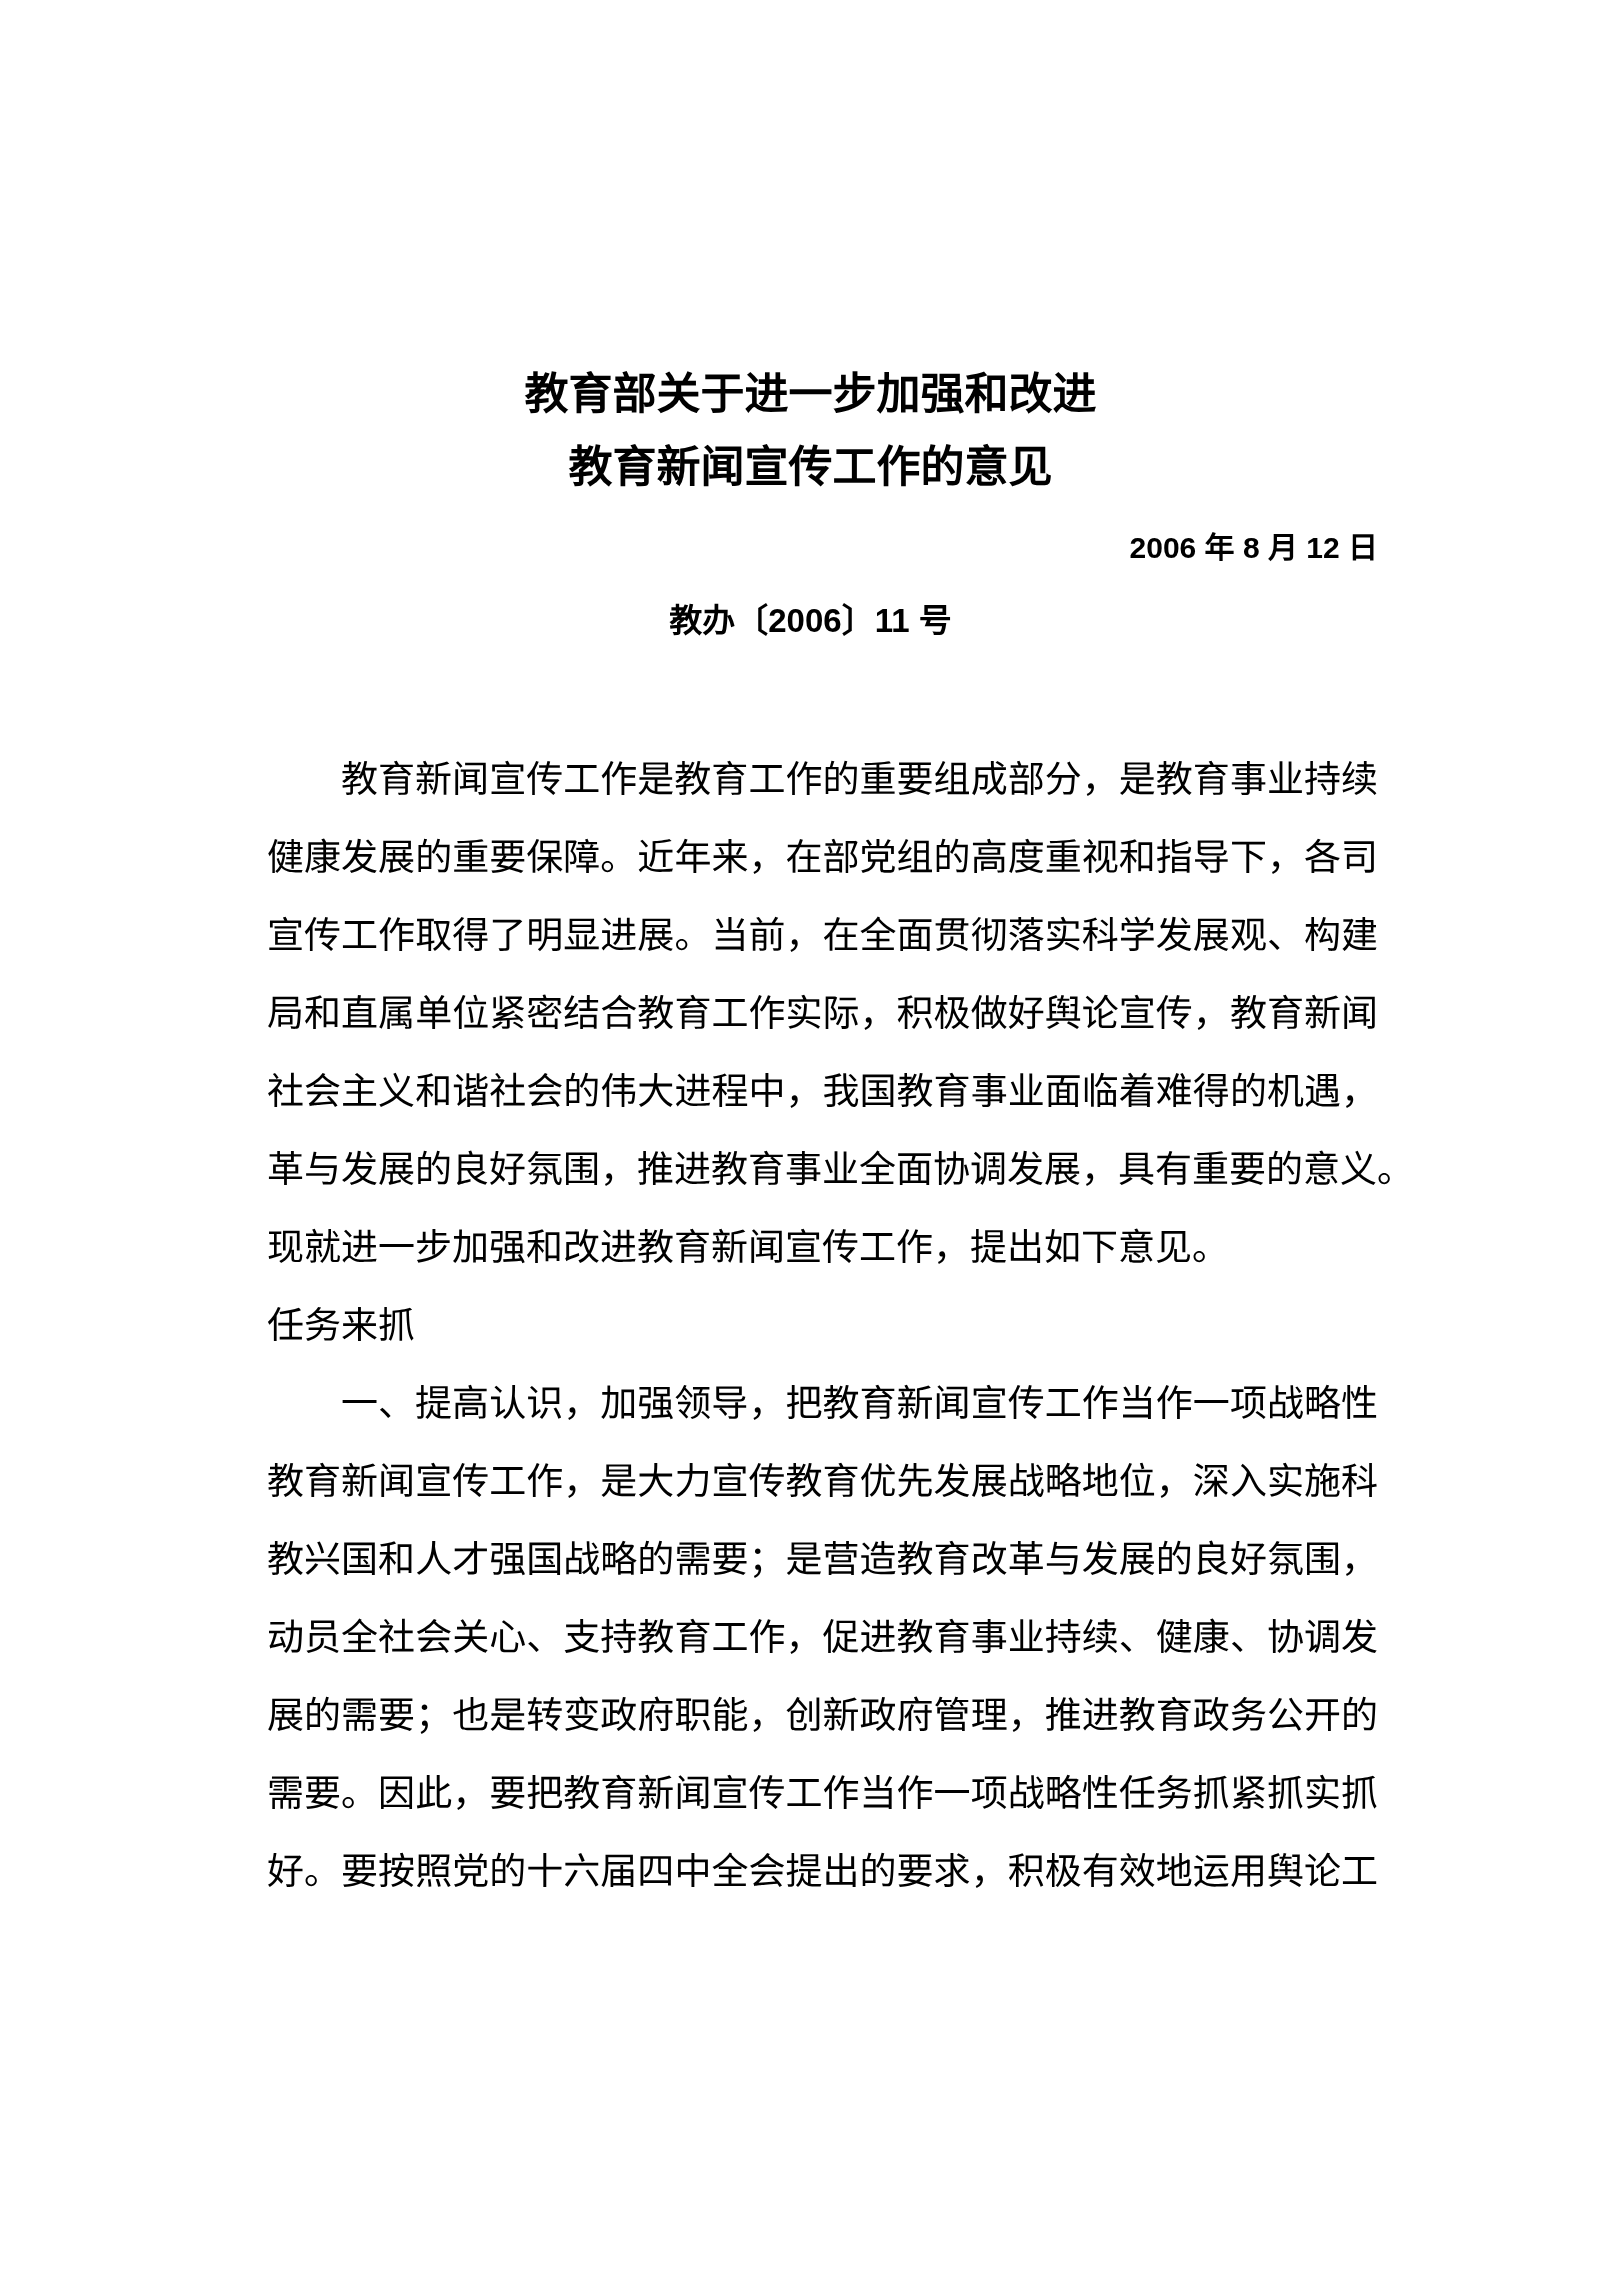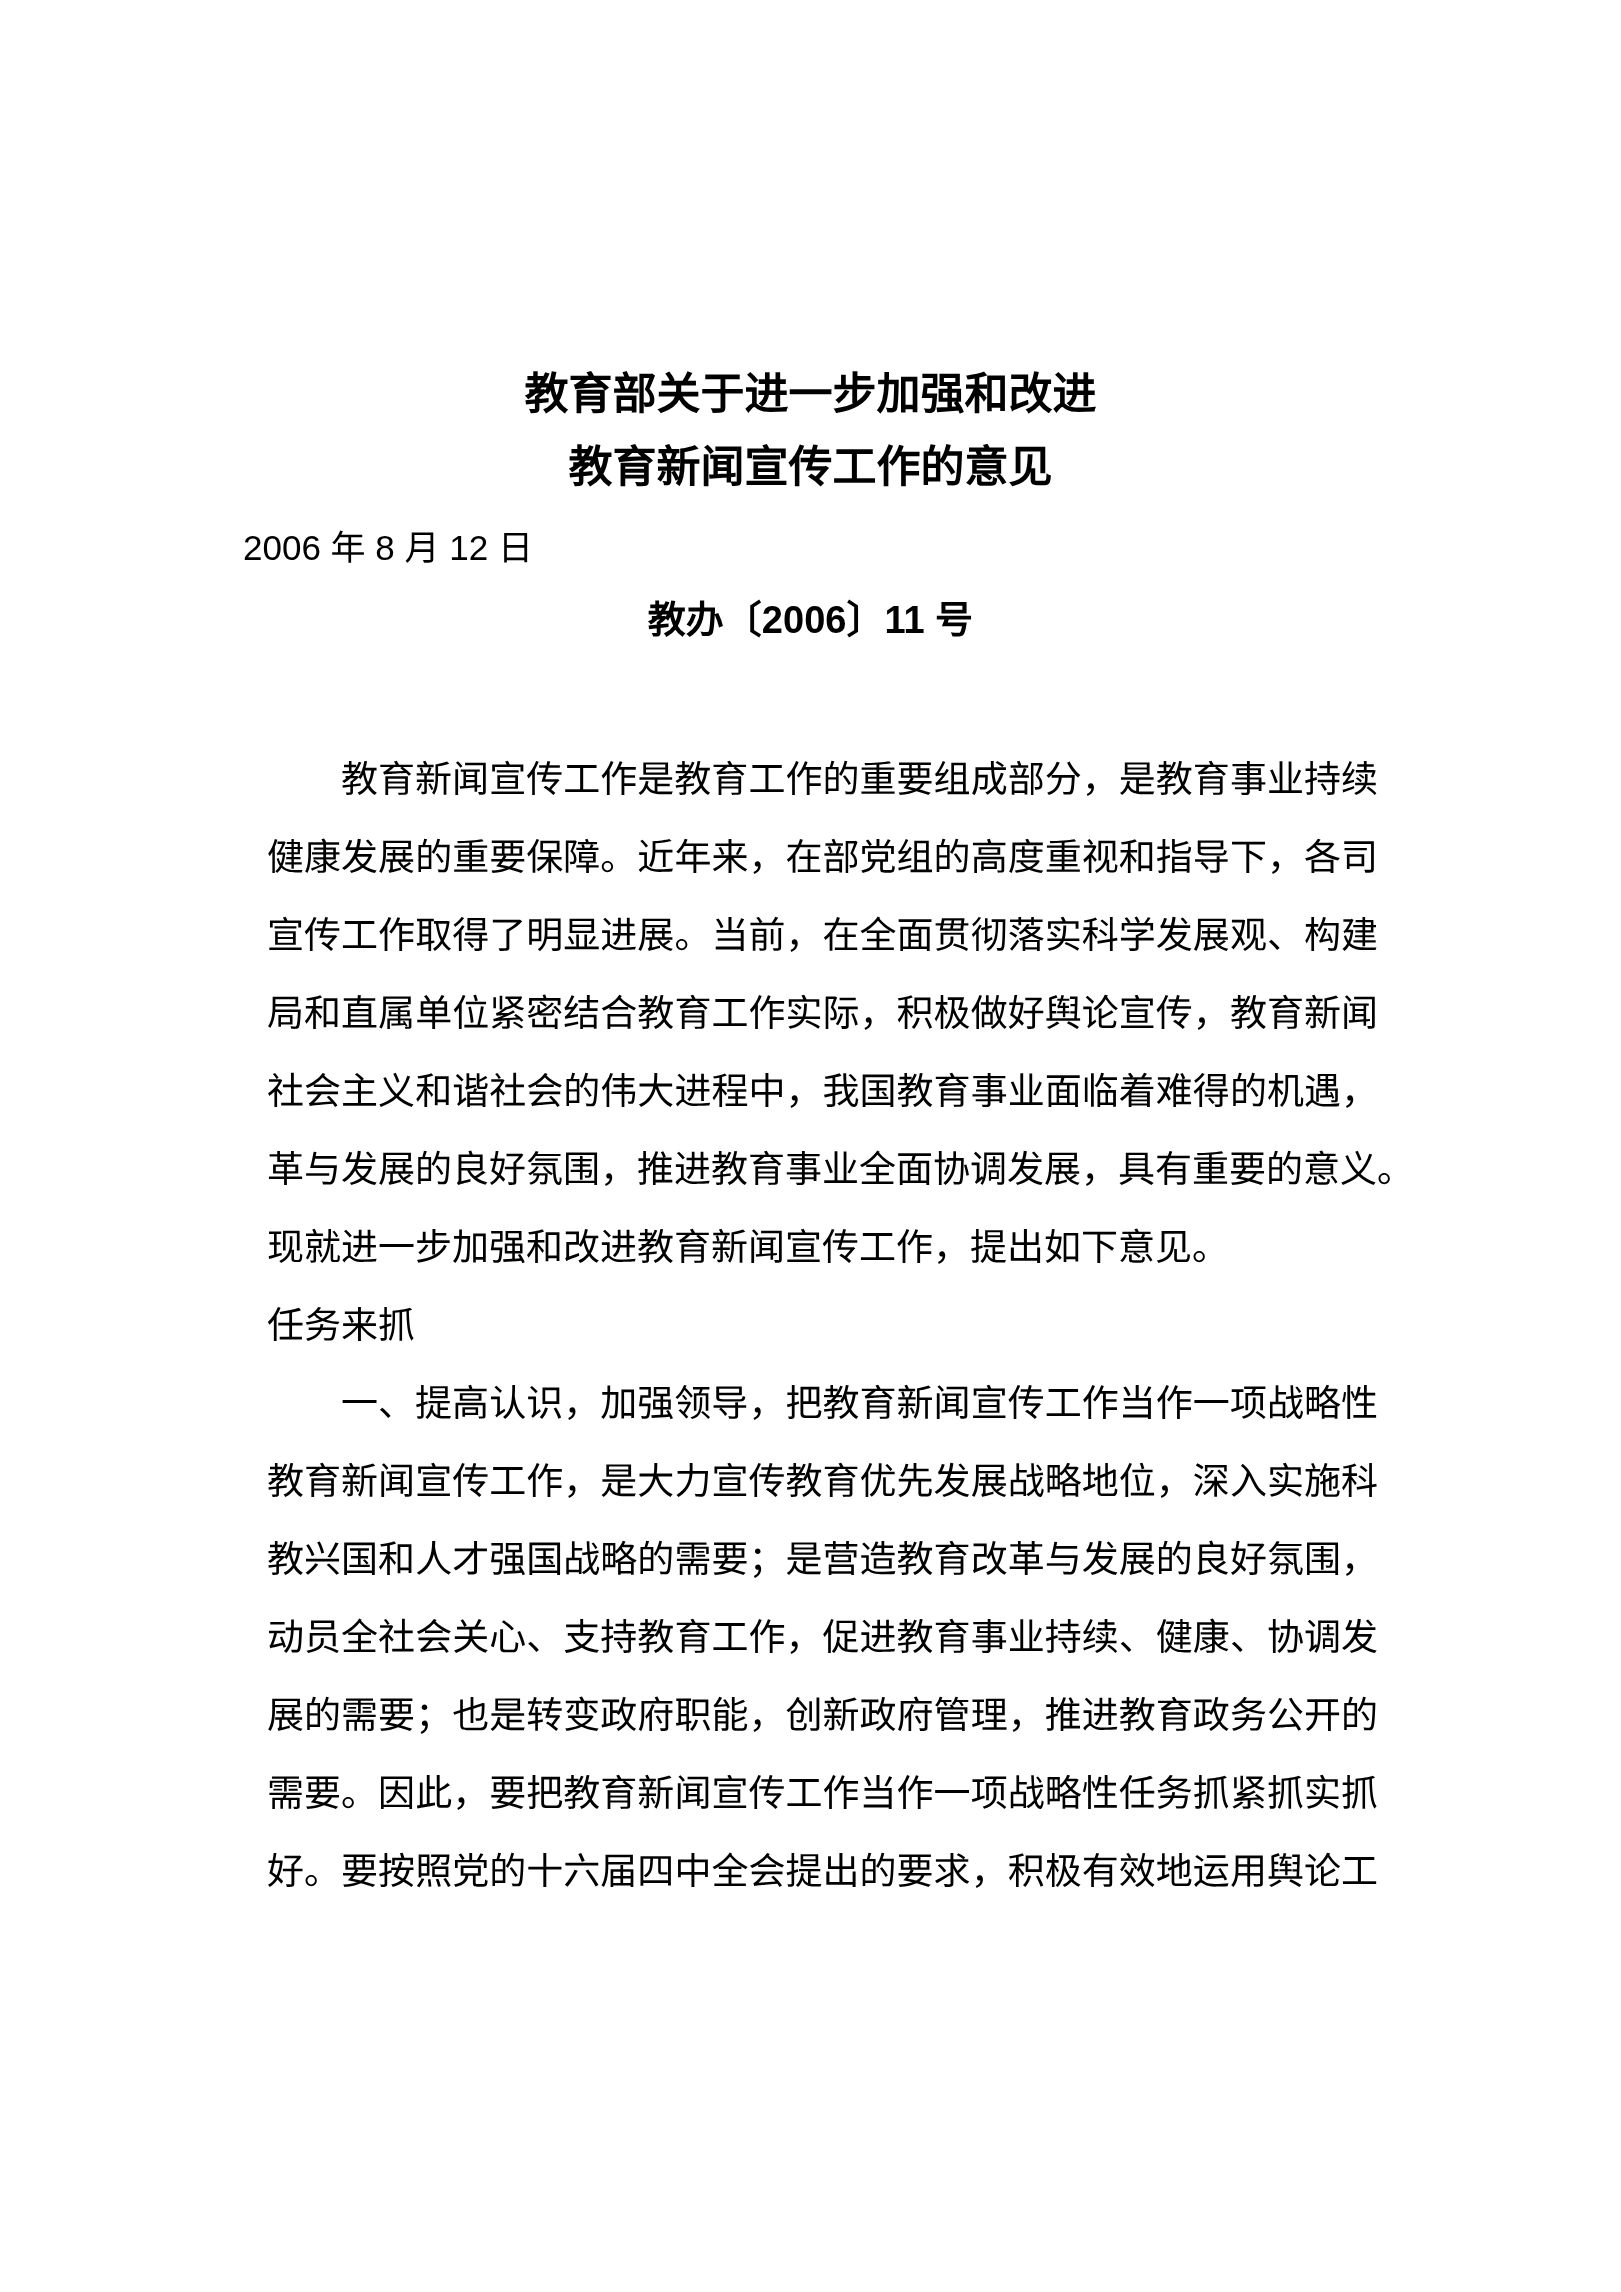--- a/index.html
+++ b/index.html
@@ -28,28 +28,28 @@
   }
   .title-line {
     font-size: 44px;
     font-weight: bold;
     line-height: 73px;
     text-align: center;
     white-space: nowrap;
   }
   .date-line {
     margin-top: 7.8px;
-    font-size: 35px;
-    font-weight: normal;
+    font-size: 30px;
+    font-weight: bold;
     line-height: 73px;
-    text-align: left;
+    text-align: right;
     white-space: nowrap;
   }
   .doc-line {
-    font-size: 38px;
+    font-size: 33px;
     font-weight: bold;
     line-height: 73px;
     text-align: center;
     white-space: nowrap;
   }
   .body-block {
     margin-top: 84px;
     font-size: 37px;
     line-height: 78px;
   }

